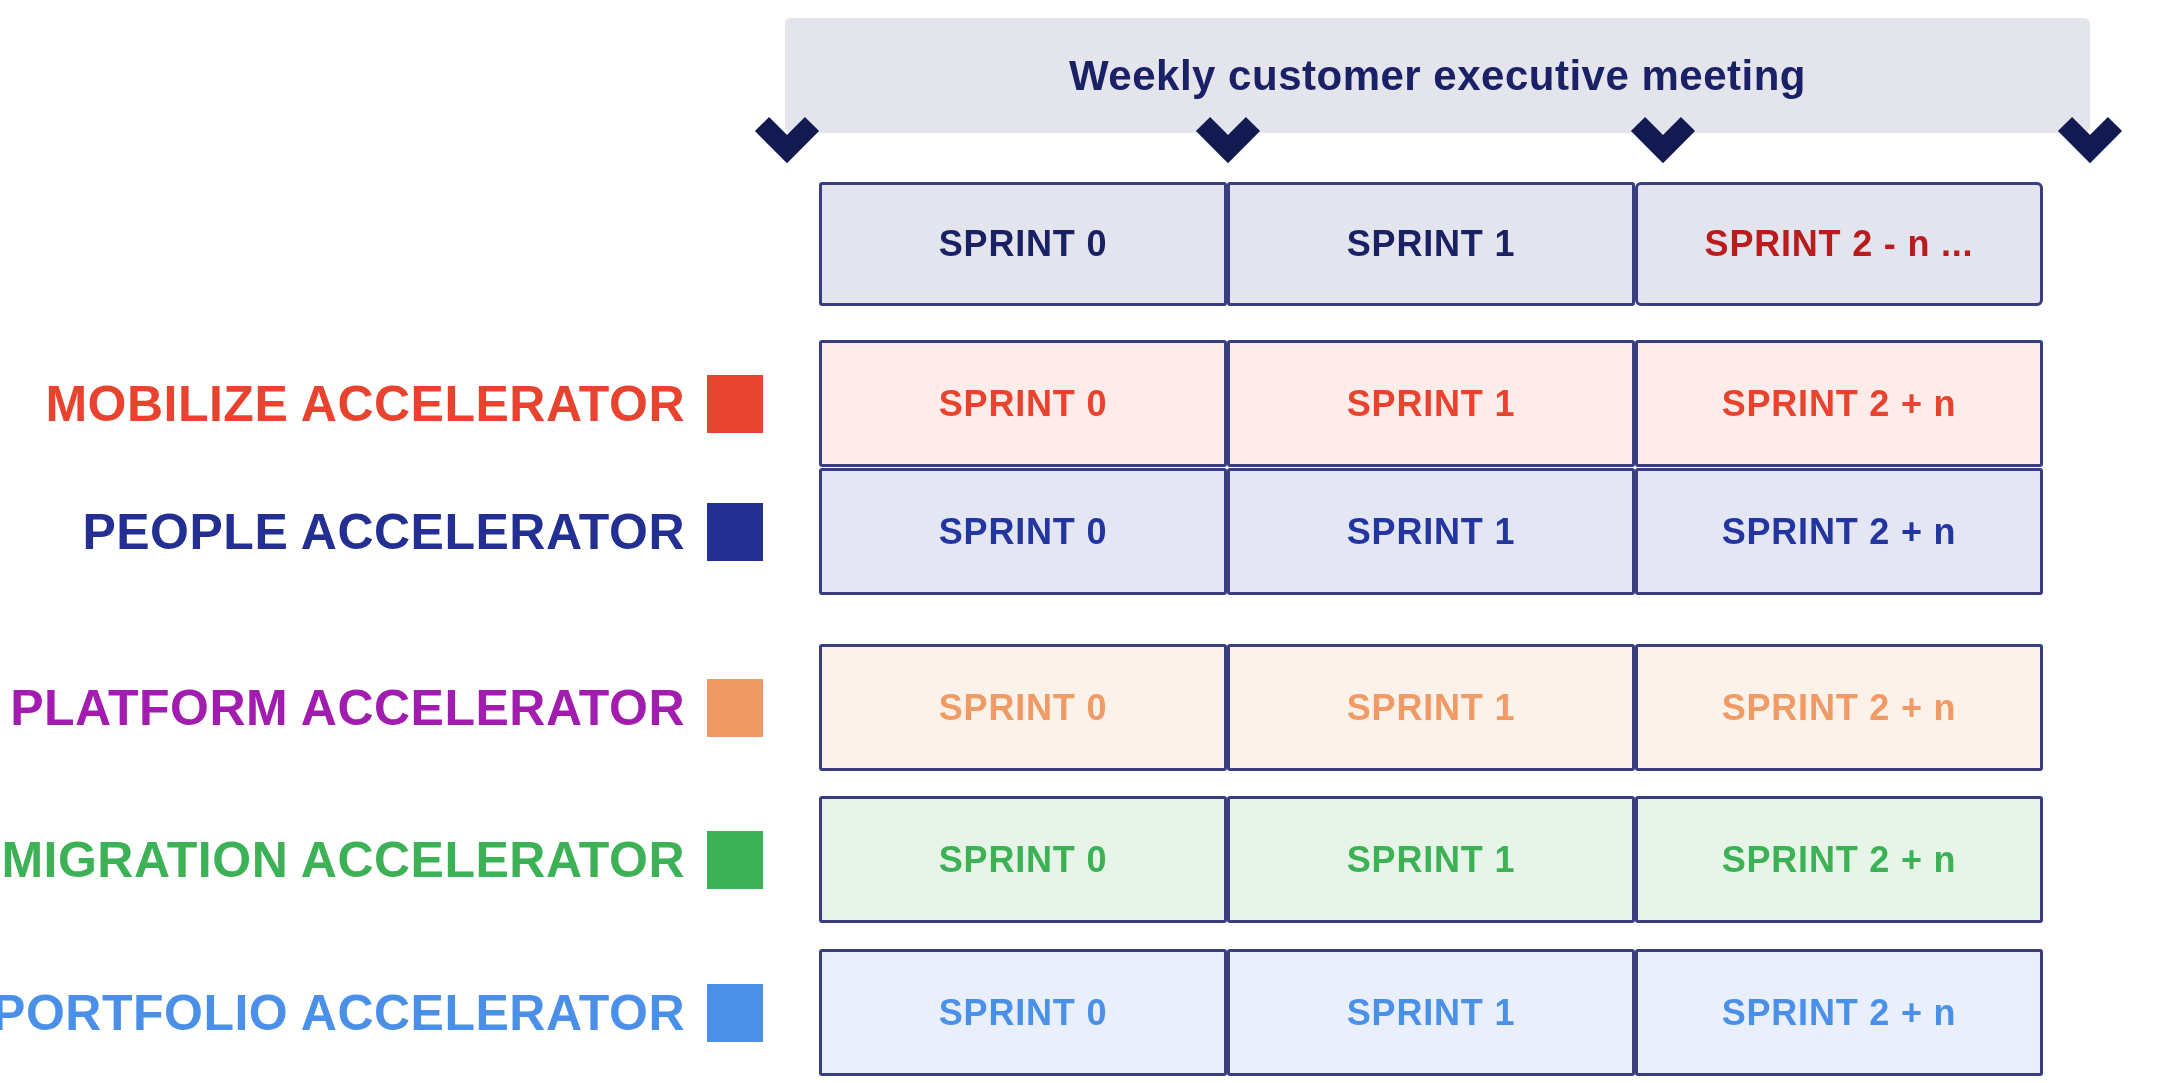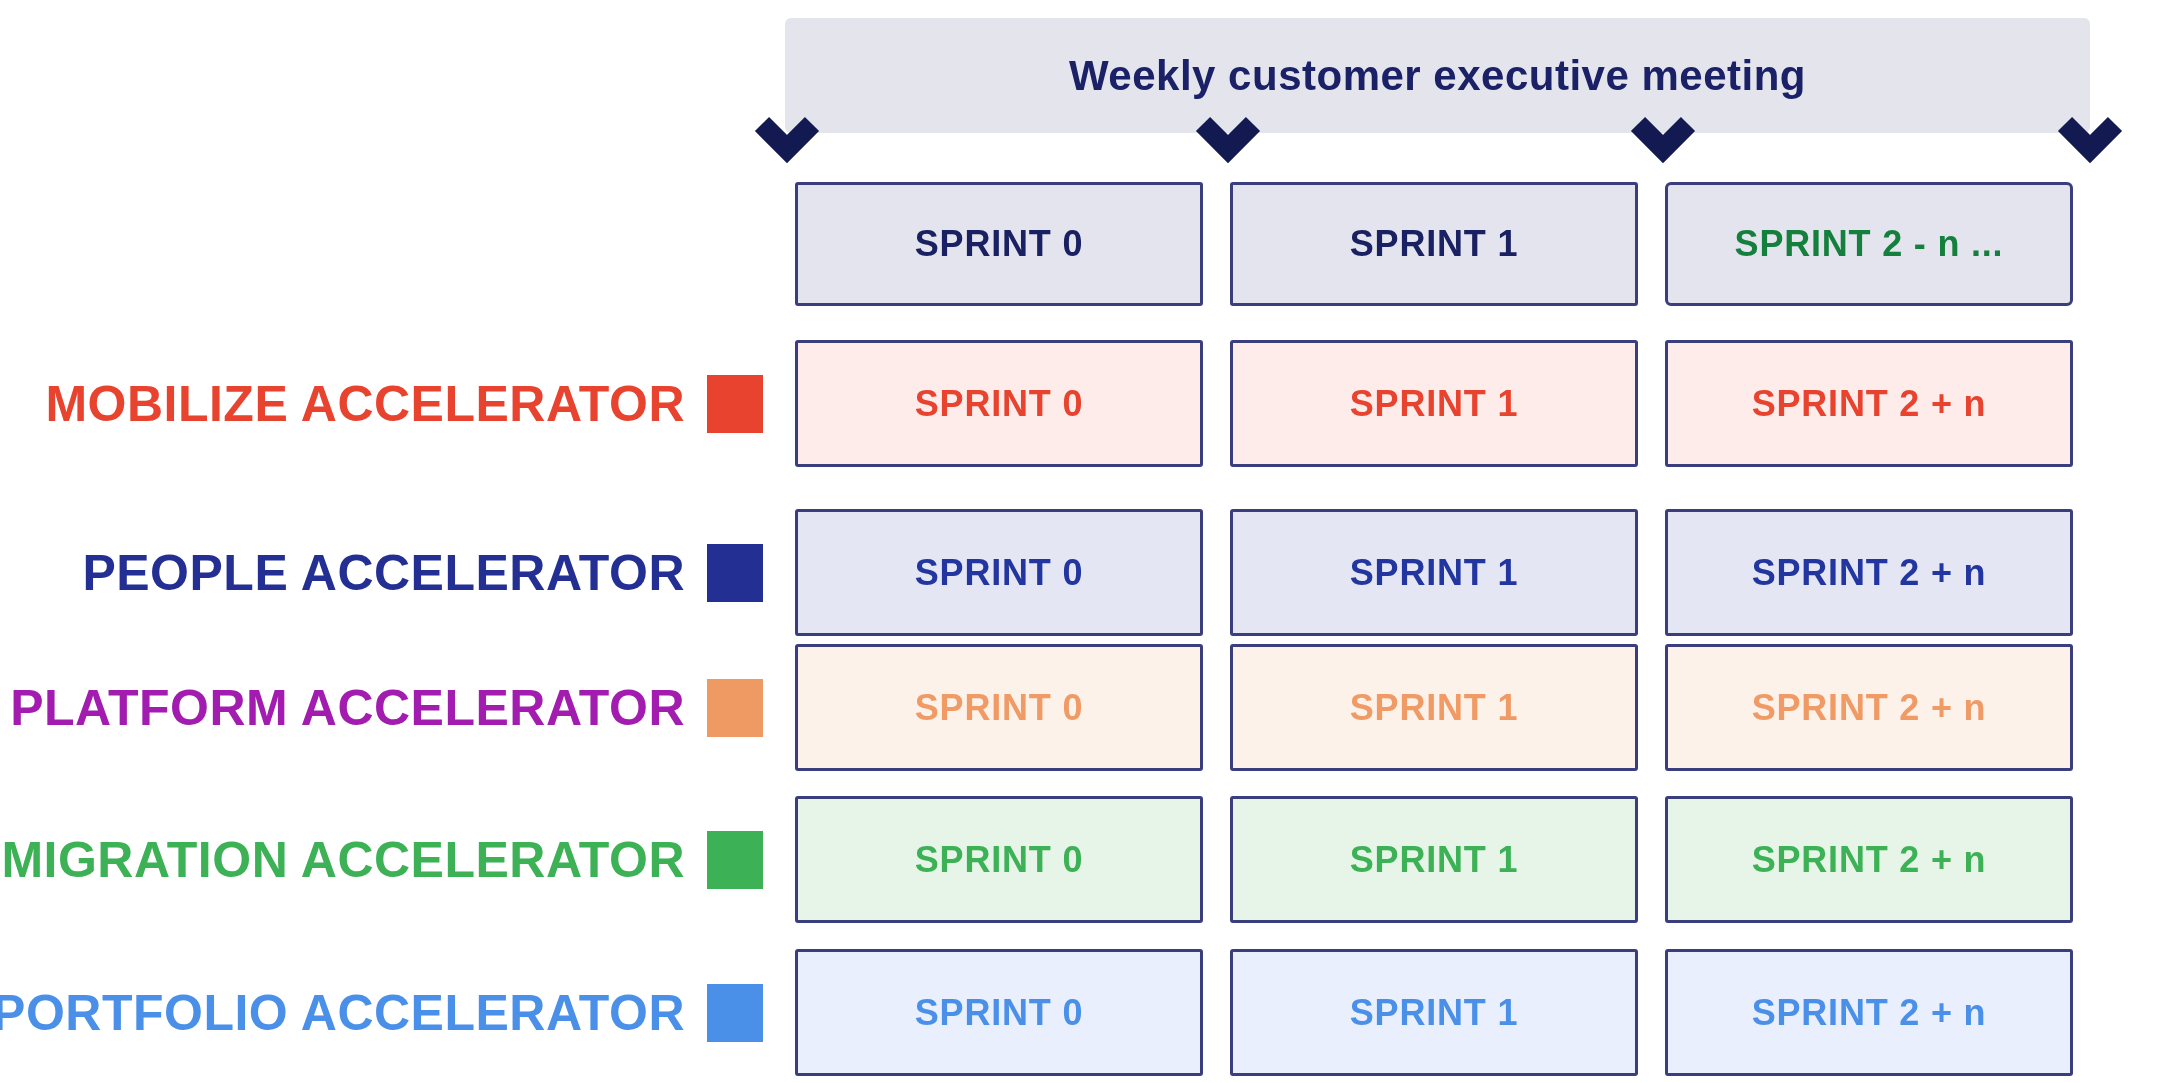--- a/index.html
+++ b/index.html
@@ -28,36 +28,36 @@
   .arrow-1{left:1194px;}
   .arrow-2{left:1629px;}
   .arrow-3{left:2056px;}
   
   .grid-row{
     position:absolute;left:0;width:2160px;height:127px;
     display:flex;align-items:stretch;
   }
   .row-header{top:182px;height:124px;}
   .row-0{top:340px;}
-  .row-1{top:509px;}
+  .row-1{top:468px;}
   .row-2{top:644px;}
   .row-3{top:796px;}
   .row-4{top:949px;}
   .label-zone{
     width:763px;display:flex;align-items:center;justify-content:flex-end;gap:22px;
     flex:none;
   }
   .label-text{
     font-size:50px;font-weight:bold;letter-spacing:0.5px;white-space:nowrap;
   }
   .swatch{
     width:56px;height:58px;flex:none;
   }
   .cells{
-    margin-left:32px;display:flex;gap:27px;flex:none;
+    margin-left:56px;display:flex;flex:none;
   }
   .cell{
     width:408px;box-sizing:border-box;
     border:3px solid #3b3e7c;border-radius:3px;
     display:flex;align-items:center;justify-content:center;
     font-size:36px;font-weight:bold;letter-spacing:0.8px;white-space:nowrap;
   }
 </style>
 </head>
 <body>
@@ -87,21 +87,21 @@
     <svg viewBox="0 0 68 50">
         <polyline points="9,8 34,33 59,8" fill="none" stroke-width="20" stroke-linejoin="miter" style="stroke: rgb(19, 26, 82);"></polyline>
       </svg>
   </div>
 
   <div class="grid-row row-header">
     <div class="label-zone"></div>
     <div class="cells">
       <div class="cell" style="background: rgb(227, 228, 237); color: rgb(26, 33, 98); border-color: rgb(59, 62, 124);">SPRINT 0</div>
       <div class="cell" style="background: rgb(227, 228, 237); color: rgb(26, 33, 98); border-color: rgb(59, 62, 124);">SPRINT 1</div>
-      <div class="cell" style="background: rgb(227, 228, 237); color: #15803d; border-color: rgb(59, 62, 124); border-radius: 6px;">SPRINT 2 - n ...</div>
+      <div class="cell" style="background: rgb(227, 228, 237); color: #b91c1c; border-color: rgb(59, 62, 124); border-radius: 6px;">SPRINT 2 - n ...</div>
     </div>
   </div>
 
   <div class="grid-row row-0">
     <div class="label-zone">
       <span class="label-text" style="color: rgb(232, 67, 46);">MOBILIZE ACCELERATOR</span>
       <span class="swatch" style="background: rgb(232, 67, 46);"></span>
     </div>
     <div class="cells">
       <div class="cell" style="background: rgb(253, 236, 234); color: rgb(232, 67, 46); border-color: rgb(59, 62, 124);">SPRINT 0</div>

